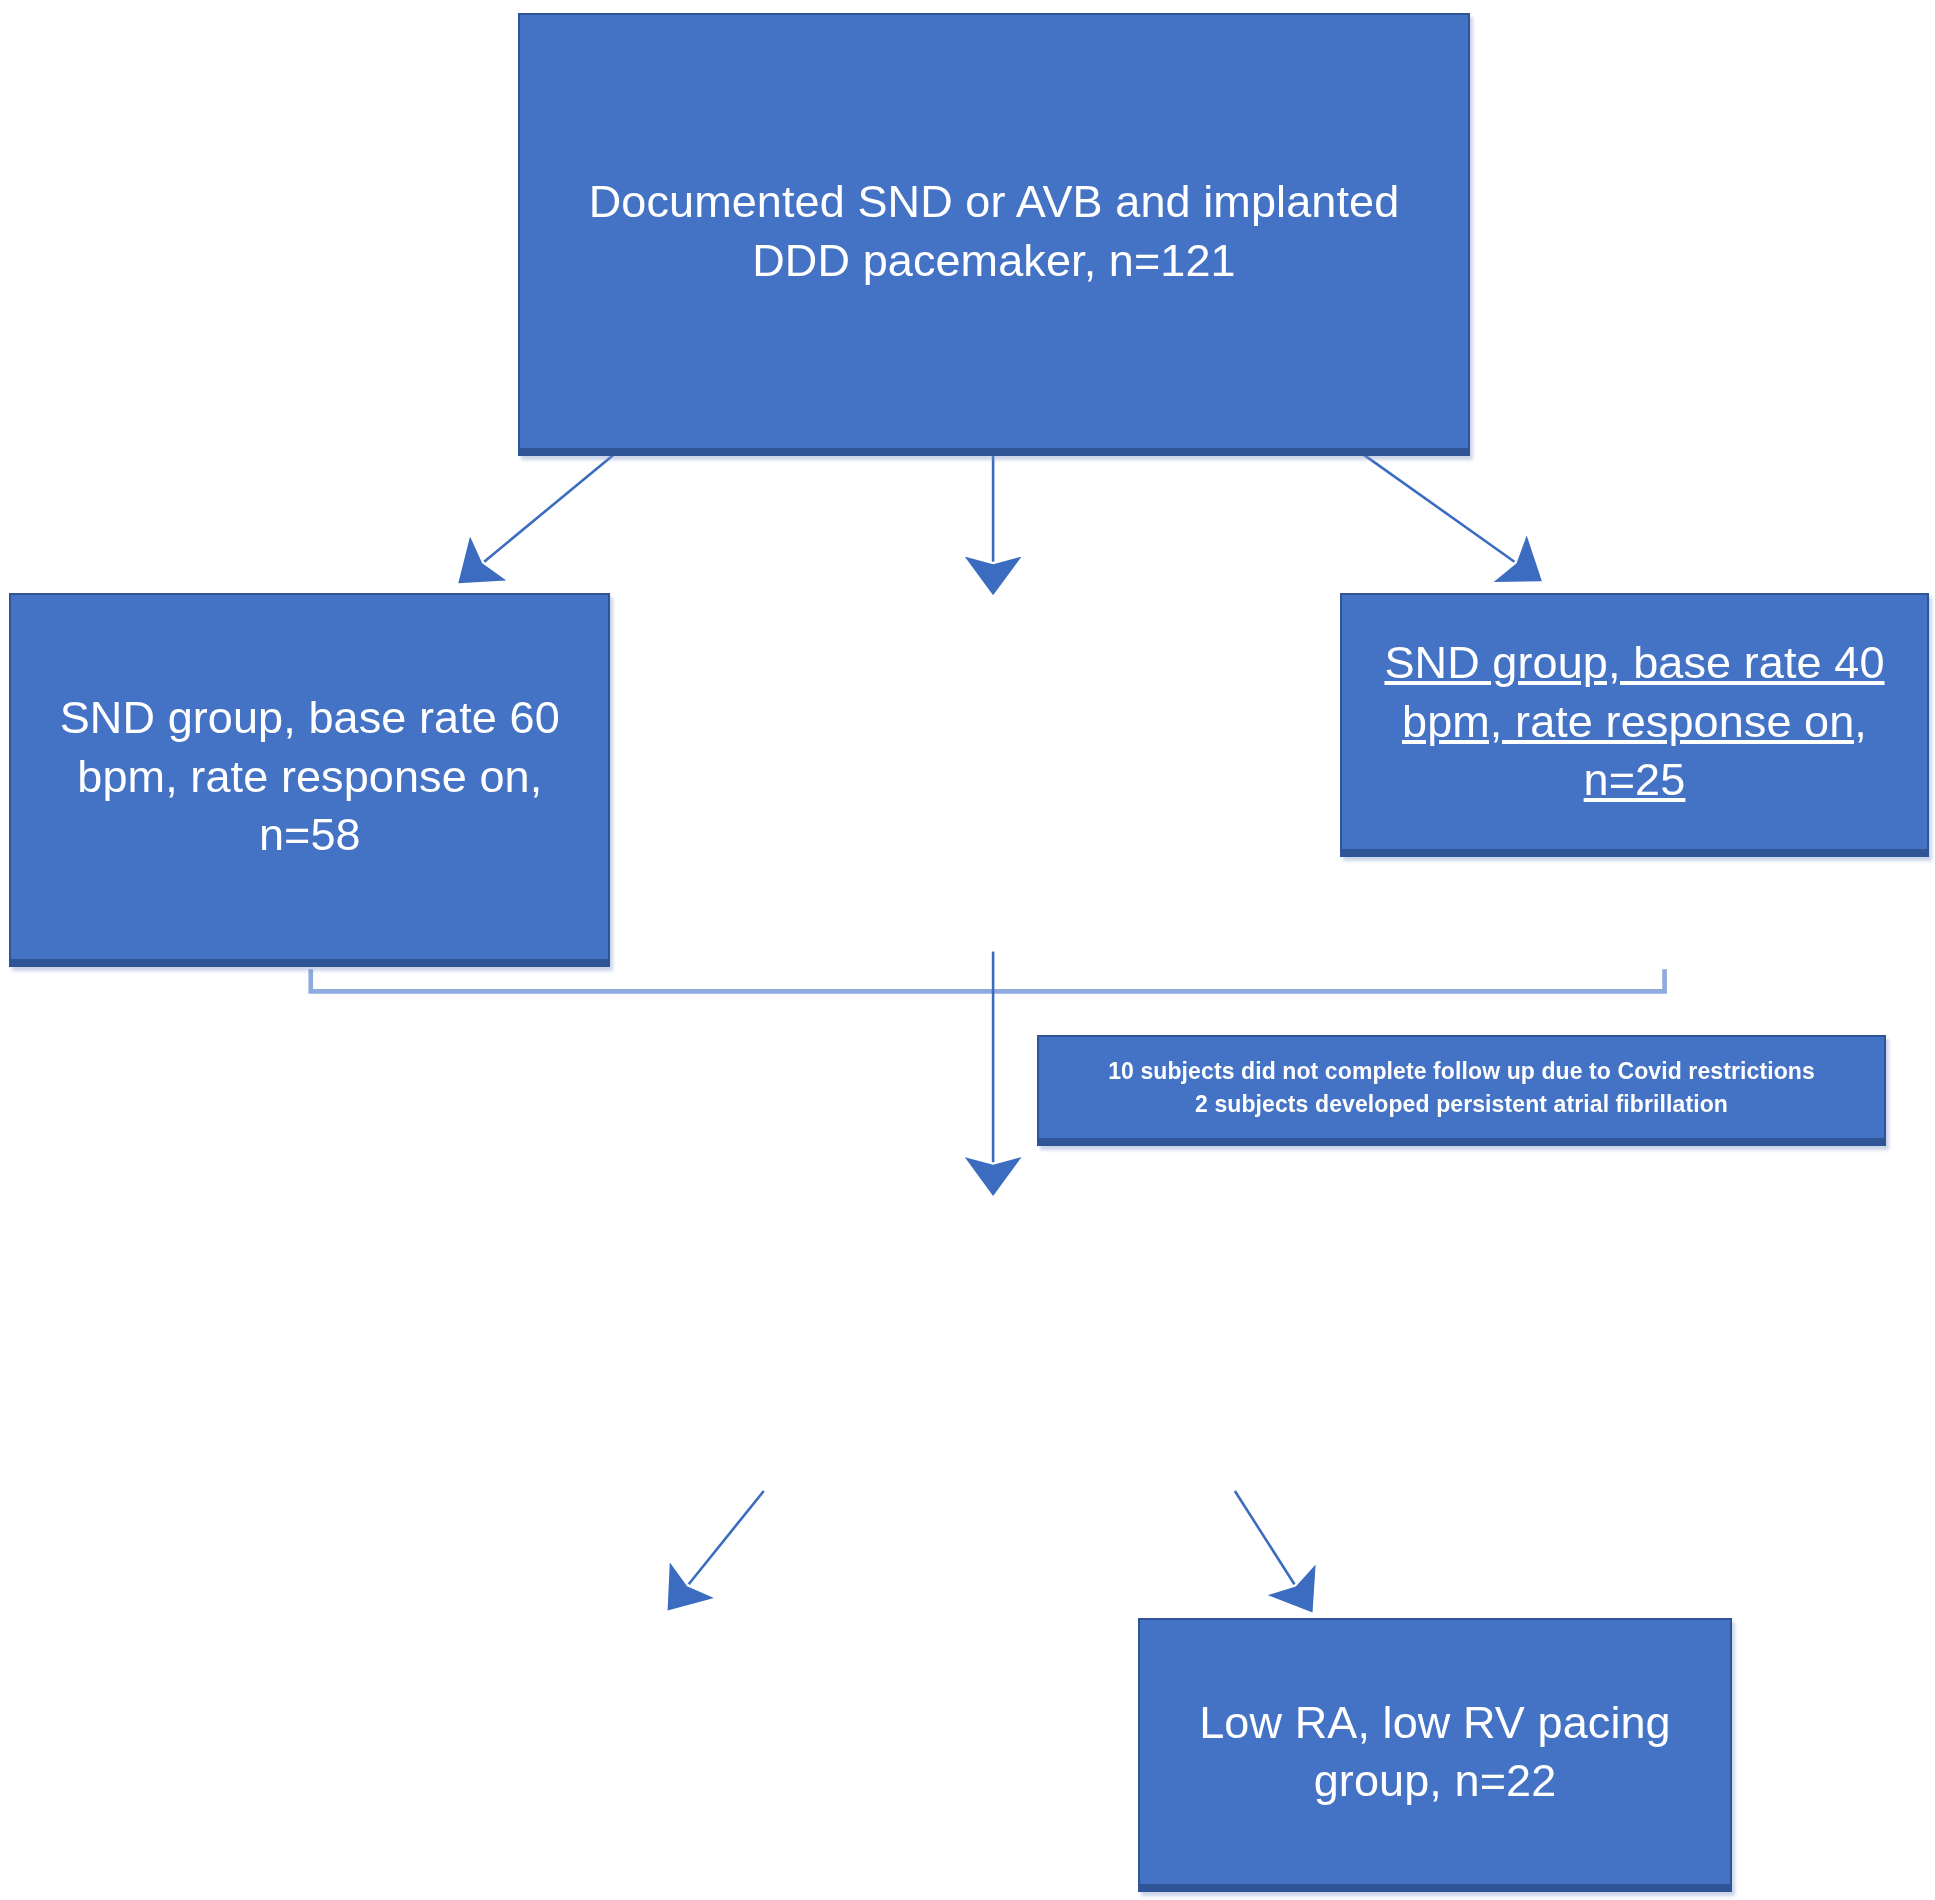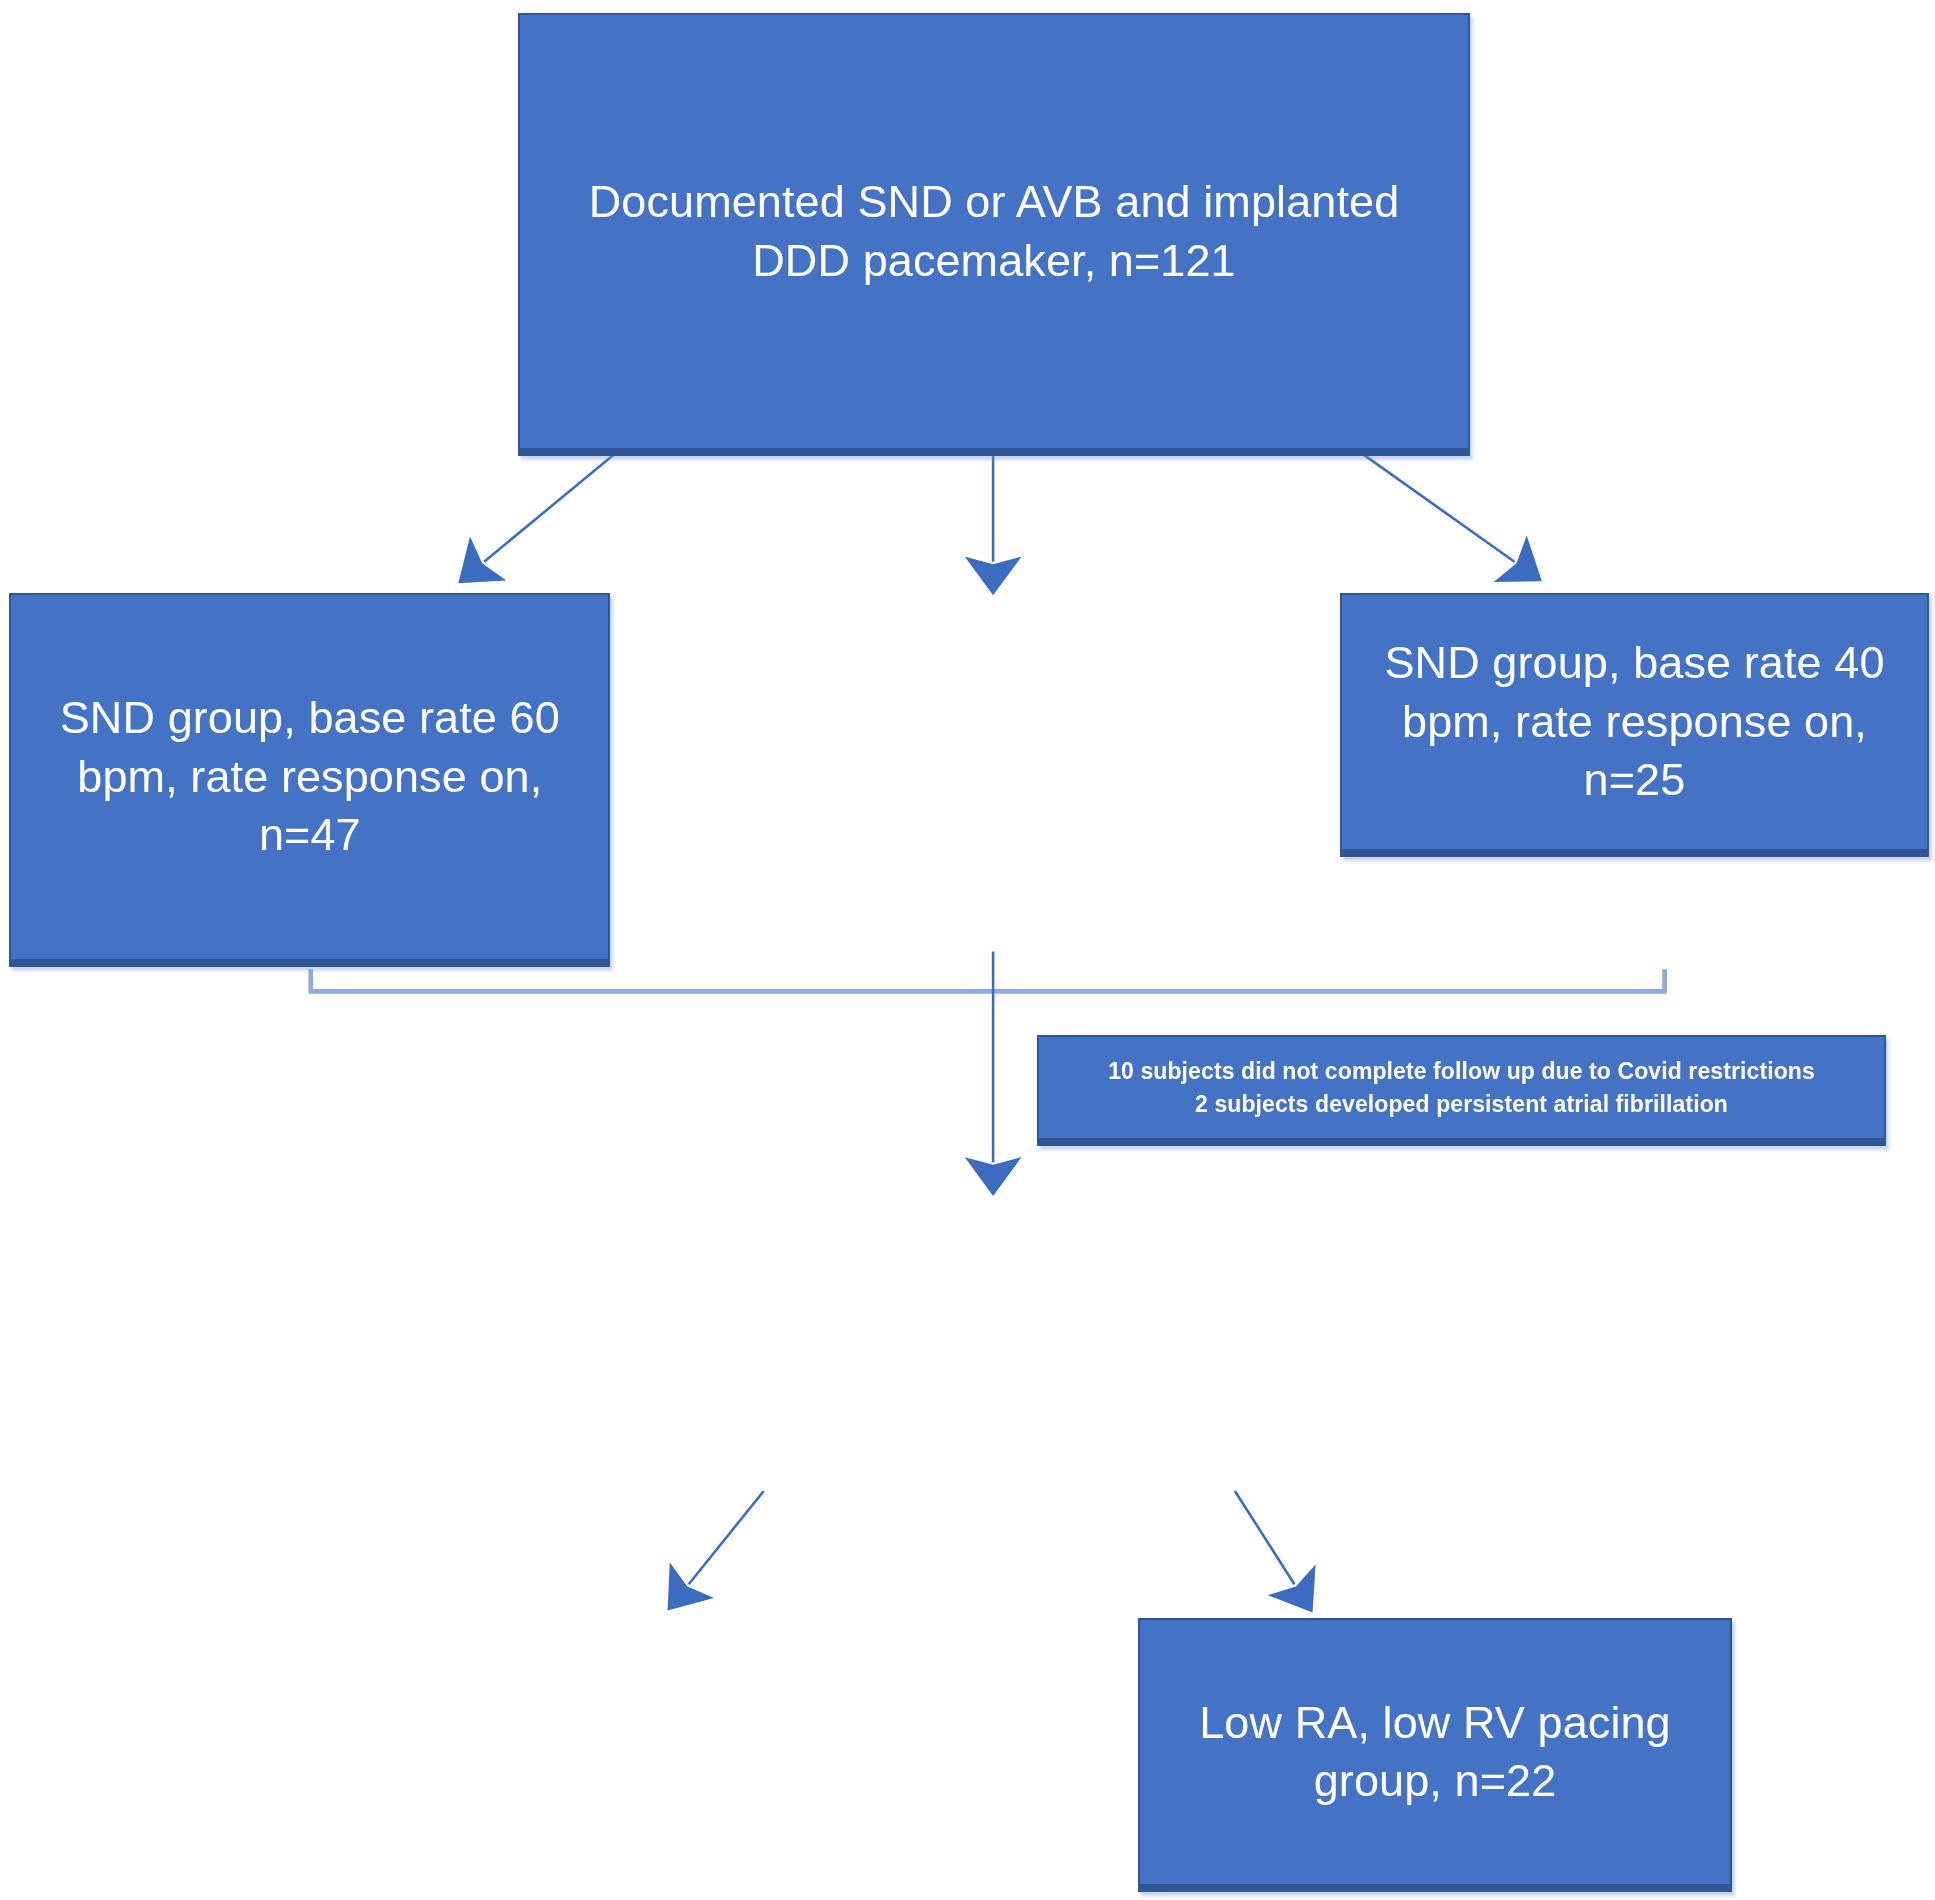--- a/index.html
+++ b/index.html
@@ -88,25 +88,25 @@
   </svg>
 
   <div class="node big" style="left:518px; top:13px; width:952px; height:443px;">
     <span class="label">Documented SND or AVB and implanted
 DDD pacemaker, n=121</span>
   </div>
 
   <div class="node big" style="left:9.3px; top:593px; width:601px; height:374px;">
     <span class="label">SND group, base rate 60
 bpm, rate response on,
-n=47</span>
+n=58</span>
   </div>
 
 
-  <div class="node big" style="left:1340px; top:593px; width:589px; height:264px;">
+  <div class="node big" style="left:1340px; top:593px; width:589px; height:264px;text-decoration:underline;">
     <span class="label">SND group, base rate 40
 bpm, rate response on,
 n=25</span>
   </div>
 
   <div class="node small" style="left:1037px; top:1035px; width:849px; height:111px;">
     <span class="label">10 subjects did not complete follow up due to Covid restrictions
 2 subjects developed persistent atrial fibrillation</span>
   </div>
 

